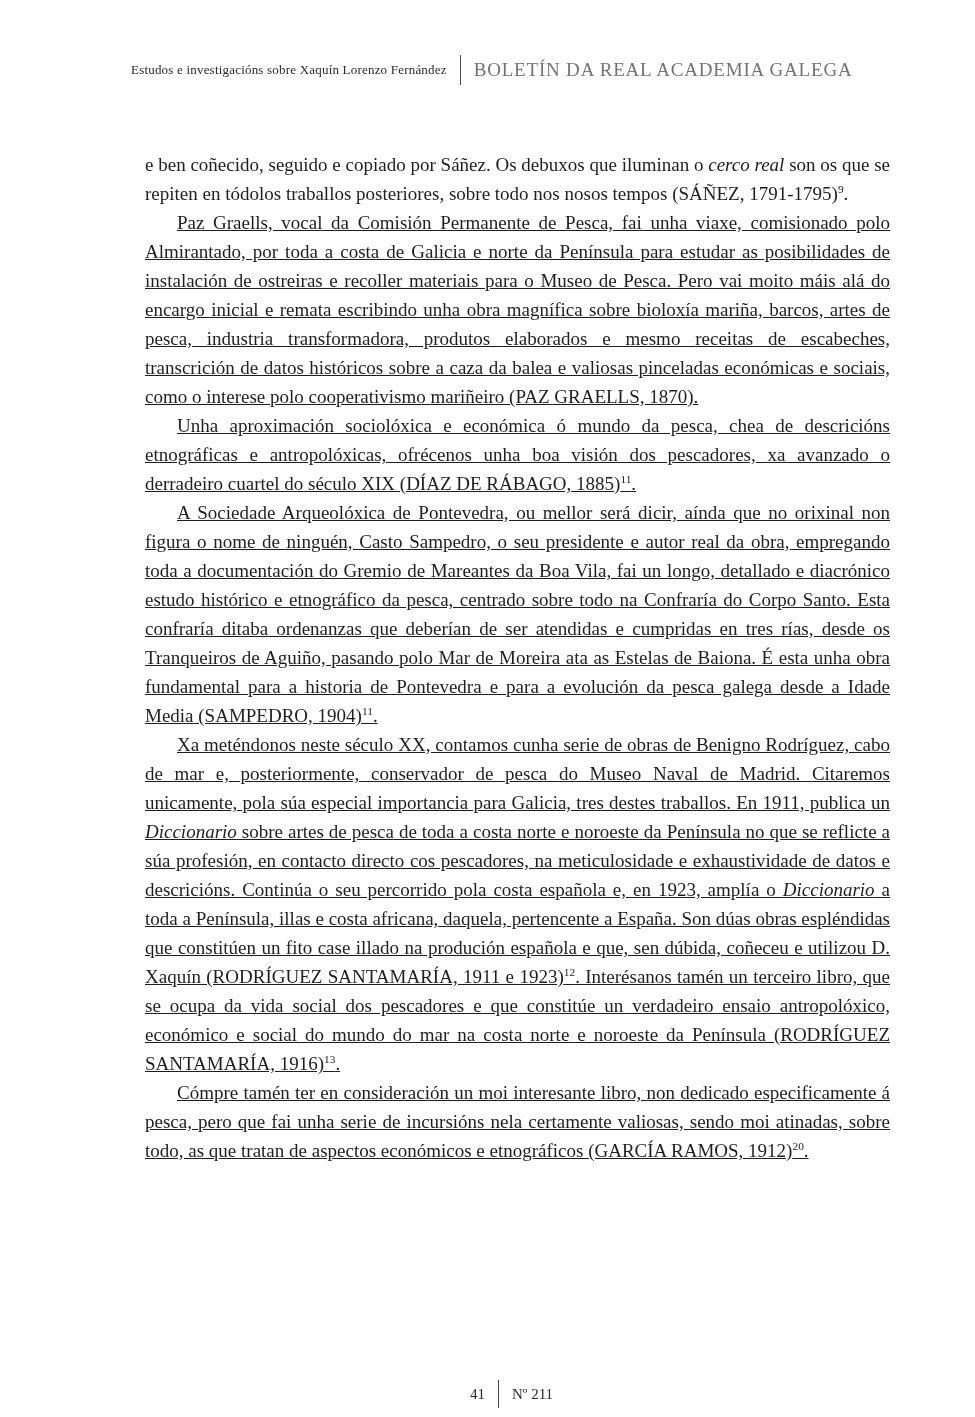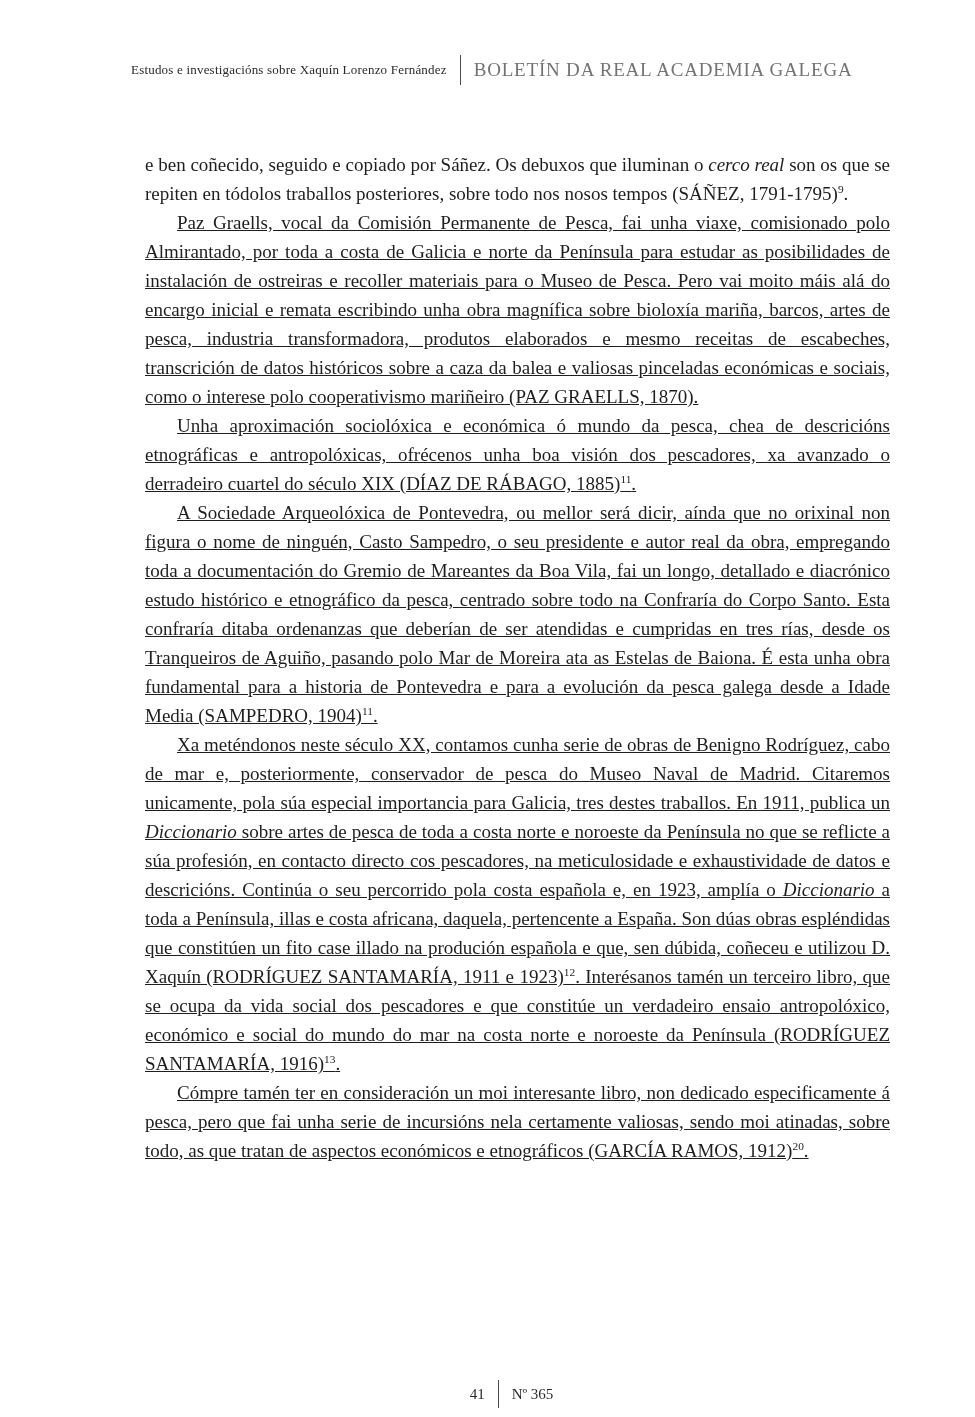--- a/index.html
+++ b/index.html
@@ -99,16 +99,16 @@
       <p class="para indent"><span>Paz Graells, vocal da Comisión Permanente de Pesca, fai unha viaxe, comisionado polo Almirantado, por toda a costa de Galicia e norte da Península para estudar as posibilidades de instalación de ostreiras e recoller materiais para o Museo de Pesca. Pero vai moito máis alá do encargo inicial e remata escribindo unha obra magnífica sobre bioloxía mariña, barcos, artes de pesca, industria transformadora, produtos elaborados e mesmo receitas de escabeches, transcrición de datos históricos sobre a caza da balea e valiosas pinceladas económicas e sociais, como o interese polo cooperativismo mariñeiro (PAZ GRAELLS, 1870).</span></p>
       <p class="para indent"><span>Unha aproximación sociolóxica e económica ó mundo da pesca, chea de descricións etnográficas e antropolóxicas, ofrécenos unha boa visión dos pescadores, xa avanzado o derradeiro cuartel do século XIX (DÍAZ DE RÁBAGO, 1885)</span><span class="sup">11</span><span>.</span></p>
       <p class="para indent"><span>A Sociedade Arqueolóxica de Pontevedra, ou mellor será dicir, aínda que no orixinal non figura o nome de ninguén, Casto Sampedro, o seu presidente e autor real da obra, empregando toda a documentación do Gremio de Mareantes da Boa Vila, fai un longo, detallado e diacrónico estudo histórico e etnográfico da pesca, centrado sobre todo na Confraría do Corpo Santo. Esta confraría ditaba ordenanzas que deberían de ser atendidas e cumpridas en tres rías, desde os Tranqueiros de Aguiño, pasando polo Mar de Moreira ata as Estelas de Baiona. É esta unha obra fundamental para a historia de Pontevedra e para a evolución da pesca galega desde a Idade Media (SAMPEDRO, 1904)</span><span class="sup">11</span><span>.</span></p>
       <p class="para indent"><span>Xa meténdonos neste século XX, contamos cunha serie de obras de Benigno Rodríguez, cabo de mar e, posteriormente, conservador de pesca do Museo Naval de Madrid. Citaremos unicamente, pola súa especial importancia para Galicia, tres destes traballos. En 1911, publica un </span><span class="italic">Diccionario</span><span> sobre artes de pesca de toda a costa norte e noroeste da Península no que se reflicte a súa profesión, en contacto directo cos pescadores, na meticulosidade e exhaustividade de datos e descricións. Continúa o seu percorrido pola costa española e, en 1923, amplía o </span><span class="italic">Diccionario</span><span> a toda a Península, illas e costa africana, daquela, pertencente a España. Son dúas obras espléndidas que constitúen un fito case illado na produción española e que, sen dúbida, coñeceu e utilizou D. Xaquín (RODRÍGUEZ SANTAMARÍA, 1911 e 1923)</span><span class="sup">12</span><span>. Interésanos tamén un terceiro libro, que se ocupa da vida social dos pescadores e que constitúe un verdadeiro ensaio antropolóxico, económico e social do mundo do mar na costa norte e noroeste da Península (RODRÍGUEZ SANTAMARÍA, 1916)</span><span class="sup">13</span><span>.</span></p>
       <p class="para indent"><span>Cómpre tamén ter en consideración un moi interesante libro, non dedicado especificamente á pesca, pero que fai unha serie de incursións nela certamente valiosas, sendo moi atinadas, sobre todo, as que tratan de aspectos económicos e etnográficos (GARCÍA RAMOS, 1912)</span><span class="sup">20</span><span>.</span></p>
     </div>
 
   <div class="footer">
     <span class="footer-text">41</span>
     <span class="vdivider"></span>
-    <span class="footer-text">Nº 365</span>
+    <span class="footer-text">Nº 211</span>
   </div>
 
 </div>
 
 </body></html>

